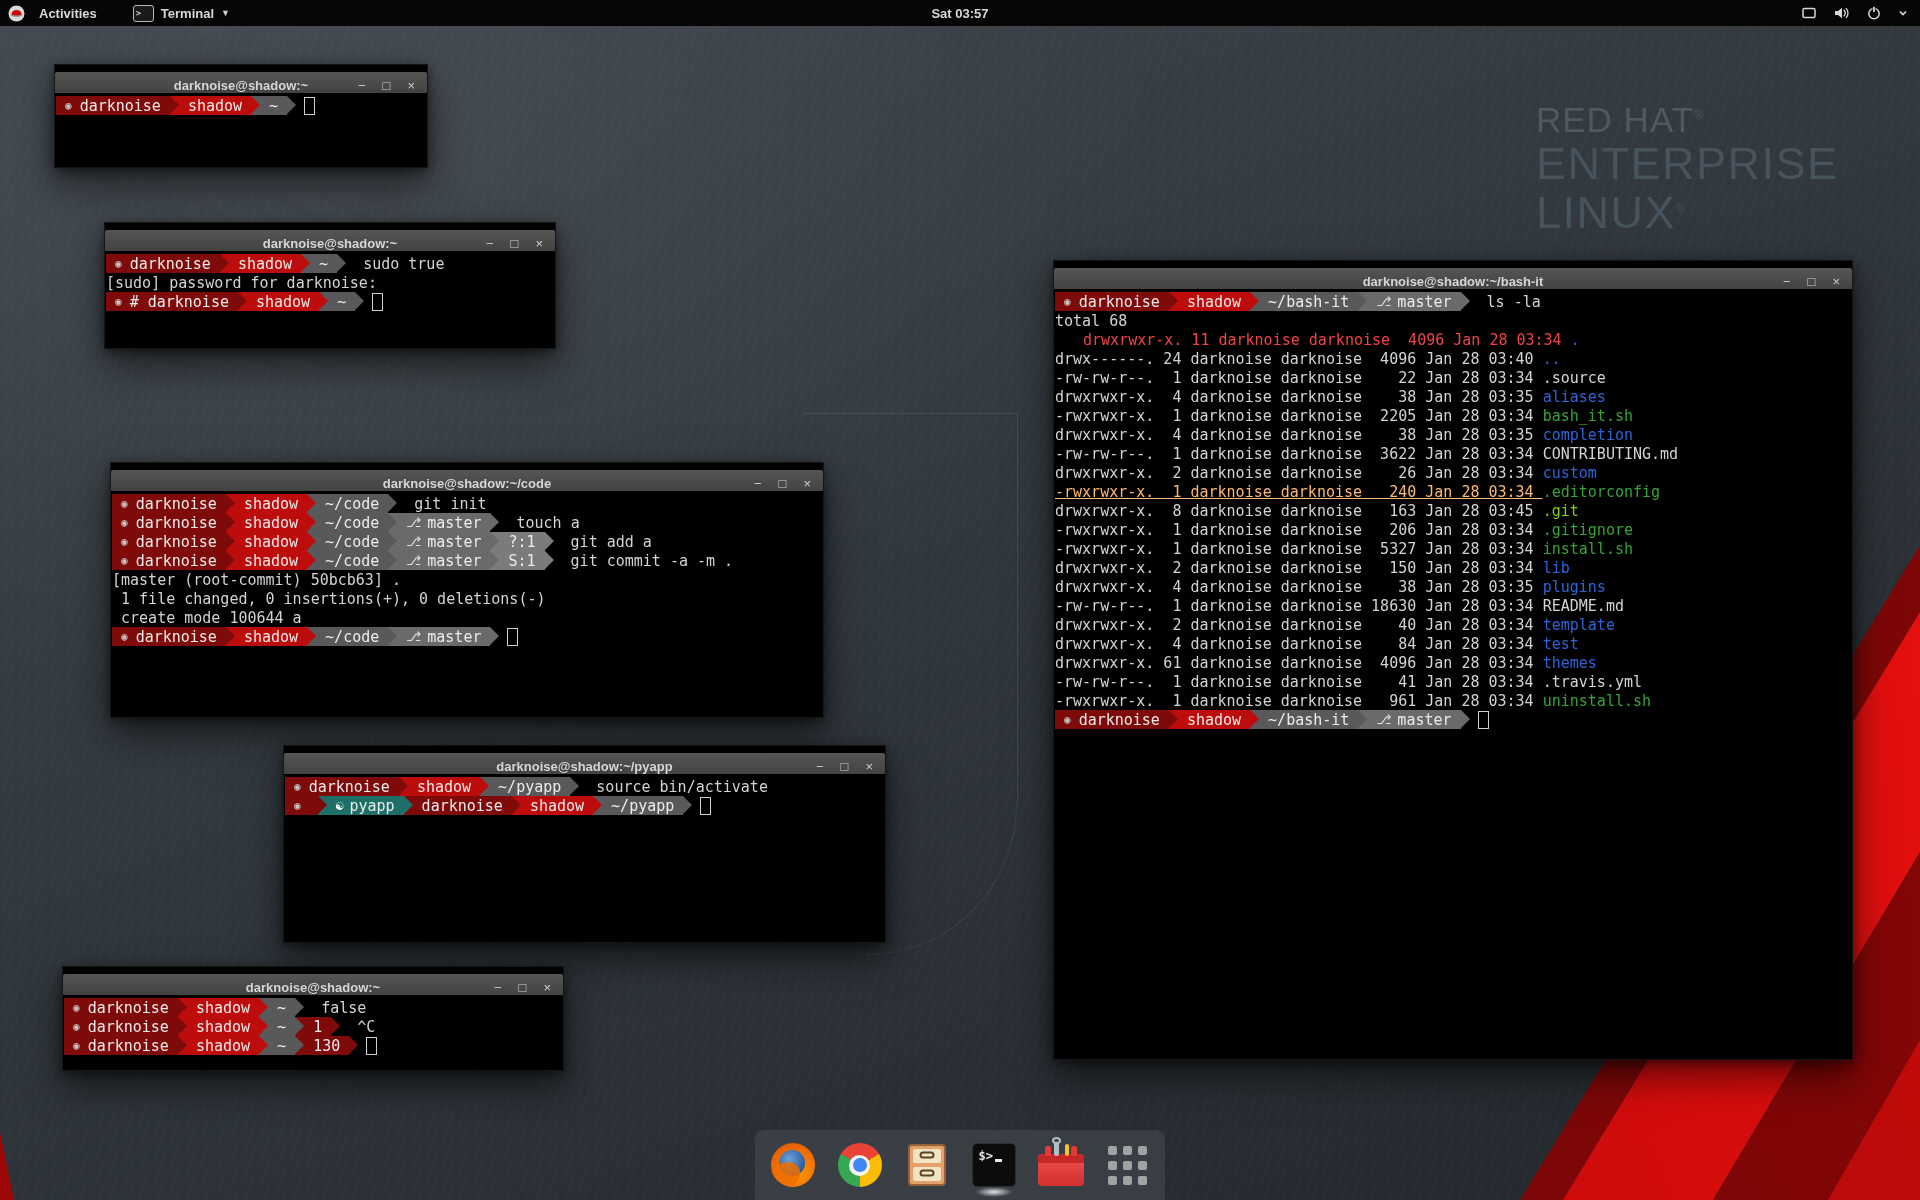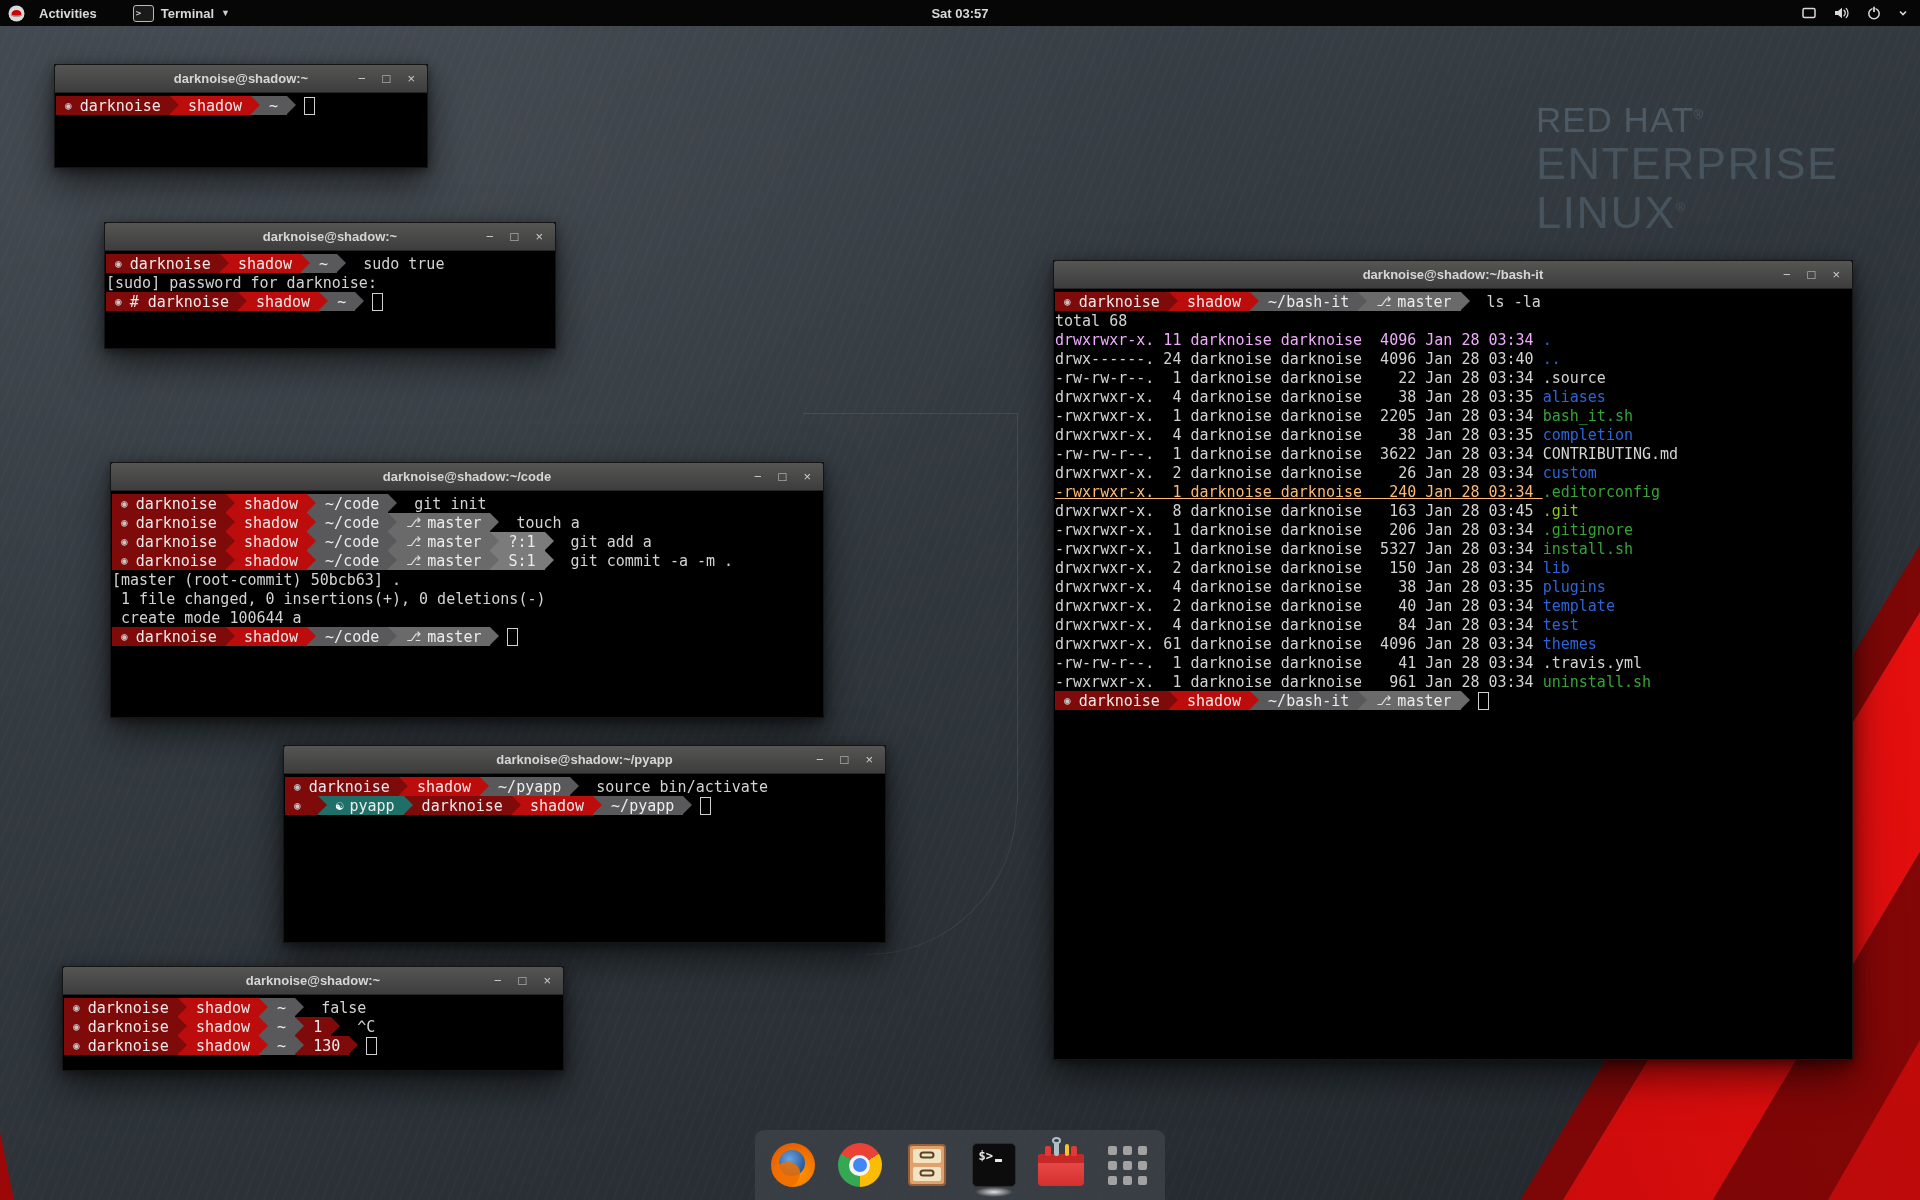--- a/index.html
+++ b/index.html
@@ -43,21 +43,21 @@
     color:#cfcfcf;font:bold 9px "DejaVu Sans Mono",monospace;display:flex;align-items:center;padding-left:2px;}
   .tb-chevron{font-size:9px;color:#cfcfcf;}
   .clock{position:absolute;left:50%;transform:translateX(-50%);font-weight:bold;}
   .tb-right{margin-left:auto;display:flex;align-items:center;gap:16px;padding-right:12px;}
   .tb-right svg{display:block;}
 
   
   .window{position:absolute;background:#000;border:1px solid #151515;box-sizing:border-box;
     box-shadow:0 16px 36px rgba(0,0,0,0.55),0 3px 10px rgba(0,0,0,0.45);z-index:10;}
   .titlebar{height:27px;background:linear-gradient(#555554,#3d3d3d);border-bottom:1px solid #262626;
-    position:relative;display:flex;align-items:center;border-radius:2px 2px 0 0;}
+    position:relative;display:flex;align-items:center;border-radius:2px 2px 0 0;margin-top:7px;}
   .title{position:absolute;left:0;right:0;text-align:center;font-size:13px;font-weight:bold;color:#d6d6d6;}
   .wbtns{margin-left:auto;display:flex;gap:17px;padding-right:12px;z-index:2;color:#cfcfcf;font-size:13px;line-height:1;}
   .wbtn{cursor:default;}
   .termbody{position:absolute;top:28px;left:0;right:0;bottom:0;background:#000;overflow:hidden;
     padding:3px 0 0 1px;font-family:"DejaVu Sans Mono",monospace;font-size:15px;color:#d3d3d3;}
   .tline{height:19px;display:flex;align-items:center;white-space:pre;}
   .pseg{display:inline-flex;align-items:center;height:19px;padding:0 9px;color:#ececec;}
   .picon{font-size:11px;margin-right:8px;color:#c7c7c7;line-height:1;}
   .icon-branch{font-size:13px;margin-right:6px;color:#e2e2e2;}
   .icon-python{font-size:13px;margin-right:6px;color:#ffffff;}
@@ -269,34 +269,35 @@
       <span class="title">darknoise@shadow:~/bash-it</span>
       <span class="wbtns">
         <span class="wbtn">−</span>
         <span class="wbtn">□</span>
         <span class="wbtn">×</span>
       </span>
     </div>
     <div class="termbody">
         <div class="tline"><span class="pseg" style="background: rgb(126, 10, 10);"><span class="picon icon-redhat">◉</span><span>darknoise</span></span><span class="psep" style="background: rgb(189, 12, 12);"><span class="ptri" style="border-left-color: rgb(126, 10, 10);"></span></span><span class="pseg" style="background: rgb(189, 12, 12);"><span>shadow</span></span><span class="psep" style="background: rgb(89, 89, 91);"><span class="ptri" style="border-left-color: rgb(189, 12, 12);"></span></span><span class="pseg" style="background: rgb(89, 89, 91);"><span>~/bash-it</span></span><span class="psep" style="background: rgb(106, 106, 106);"><span class="ptri" style="border-left-color: rgb(89, 89, 91);"></span></span><span class="pseg" style="background: rgb(106, 106, 106);"><span class="picon icon-branch">⎇</span><span>master</span></span><span class="psep" style="background: transparent;"><span class="ptri" style="border-left-color: rgb(106, 106, 106);"></span></span><span class="cmd"> ls -la</span></div>
         <div class="tline"><span>total 68</span></div>
-        <div class="tline"><span style="color: #f0abfc;">drwxrwxr-x. 11 darknoise darknoise  4096 Jan 28 03:34 </span><span style="color: rgb(46, 100, 217);">.</span></div>
+        <div class="tline"><span style="color: #ef4444; padding-left: 28px;">drwxrwxr-x. 11 darknoise darknoise  4096 Jan 28 03:34 </span><span style="color: rgb(46, 100, 217);">.</span></div>
         <div class="tline"><span style="color: rgb(211, 211, 211);">drwx------. 24 darknoise darknoise  4096 Jan 28 03:40 </span><span style="color: rgb(46, 100, 217);">..</span></div>
         <div class="tline"><span style="color: rgb(211, 211, 211);">-rw-rw-r--.  1 darknoise darknoise    22 Jan 28 03:34 </span><span style="color: rgb(211, 211, 211);">.source</span></div>
         <div class="tline"><span style="color: rgb(211, 211, 211);">drwxrwxr-x.  4 darknoise darknoise    38 Jan 28 03:35 </span><span style="color: rgb(46, 100, 217);">aliases</span></div>
         <div class="tline"><span style="color: rgb(211, 211, 211);">-rwxrwxr-x.  1 darknoise darknoise  2205 Jan 28 03:34 </span><span style="color: rgb(54, 164, 54);">bash_it.sh</span></div>
         <div class="tline"><span style="color: rgb(211, 211, 211);">drwxrwxr-x.  4 darknoise darknoise    38 Jan 28 03:35 </span><span style="color: rgb(46, 100, 217);">completion</span></div>
         <div class="tline"><span style="color: rgb(211, 211, 211);">-rw-rw-r--.  1 darknoise darknoise  3622 Jan 28 03:34 </span><span style="color: rgb(211, 211, 211);">CONTRIBUTING.md</span></div>
         <div class="tline"><span style="color: rgb(211, 211, 211);">drwxrwxr-x.  2 darknoise darknoise    26 Jan 28 03:34 </span><span style="color: rgb(46, 100, 217);">custom</span></div>
         <div class="tline"><span style="color: #fdba74; text-decoration: underline;">-rwxrwxr-x.  1 darknoise darknoise   240 Jan 28 03:34 </span><span style="color: rgb(54, 164, 54); text-align: right;">.editorconfig</span></div>
         <div class="tline"><span style="color: rgb(211, 211, 211);">drwxrwxr-x.  8 darknoise darknoise   163 Jan 28 03:45 </span><span style="color: #84cc16;">.git</span></div>
         <div class="tline"><span style="color: rgb(211, 211, 211);">-rwxrwxr-x.  1 darknoise darknoise   206 Jan 28 03:34 </span><span style="color: rgb(54, 164, 54);">.gitignore</span></div>
         <div class="tline"><span style="color: rgb(211, 211, 211);">-rwxrwxr-x.  1 darknoise darknoise  5327 Jan 28 03:34 </span><span style="color: rgb(54, 164, 54);">install.sh</span></div>
         <div class="tline"><span style="color: rgb(211, 211, 211);">drwxrwxr-x.  2 darknoise darknoise   150 Jan 28 03:34 </span><span style="color: rgb(46, 100, 217);">lib</span></div>
         <div class="tline"><span style="color: rgb(211, 211, 211);">drwxrwxr-x.  4 darknoise darknoise    38 Jan 28 03:35 </span><span style="color: rgb(46, 100, 217);">plugins</span></div>
+        <div class="tline"><span style="color: rgb(211, 211, 211);">-rw-rw-r--.  1 darknoise darknoise 18630 Jan 28 03:34 </span><span style="color: rgb(211, 211, 211);">README.md</span></div>
         <div class="tline"><span style="color: rgb(211, 211, 211);">drwxrwxr-x.  2 darknoise darknoise    40 Jan 28 03:34 </span><span style="color: rgb(46, 100, 217);">template</span></div>
         <div class="tline"><span style="color: rgb(211, 211, 211);">drwxrwxr-x.  4 darknoise darknoise    84 Jan 28 03:34 </span><span style="color: rgb(46, 100, 217);">test</span></div>
         <div class="tline"><span style="color: rgb(211, 211, 211);">drwxrwxr-x. 61 darknoise darknoise  4096 Jan 28 03:34 </span><span style="color: rgb(46, 100, 217);">themes</span></div>
         <div class="tline"><span style="color: rgb(211, 211, 211);">-rw-rw-r--.  1 darknoise darknoise    41 Jan 28 03:34 </span><span style="color: rgb(211, 211, 211);">.travis.yml</span></div>
         <div class="tline"><span style="color: rgb(211, 211, 211);">-rwxrwxr-x.  1 darknoise darknoise   961 Jan 28 03:34 </span><span style="color: rgb(54, 164, 54);">uninstall.sh</span></div>
         <div class="tline"><span class="pseg" style="background: rgb(126, 10, 10);"><span class="picon icon-redhat">◉</span><span>darknoise</span></span><span class="psep" style="background: rgb(189, 12, 12);"><span class="ptri" style="border-left-color: rgb(126, 10, 10);"></span></span><span class="pseg" style="background: rgb(189, 12, 12);"><span>shadow</span></span><span class="psep" style="background: rgb(89, 89, 91);"><span class="ptri" style="border-left-color: rgb(189, 12, 12);"></span></span><span class="pseg" style="background: rgb(89, 89, 91);"><span>~/bash-it</span></span><span class="psep" style="background: rgb(106, 106, 106);"><span class="ptri" style="border-left-color: rgb(89, 89, 91);"></span></span><span class="pseg" style="background: rgb(106, 106, 106);"><span class="picon icon-branch">⎇</span><span>master</span></span><span class="psep" style="background: transparent;"><span class="ptri" style="border-left-color: rgb(106, 106, 106);"></span></span><span class="cursor"></span></div>
       </div>
   </div>
 
   <div class="dock">

